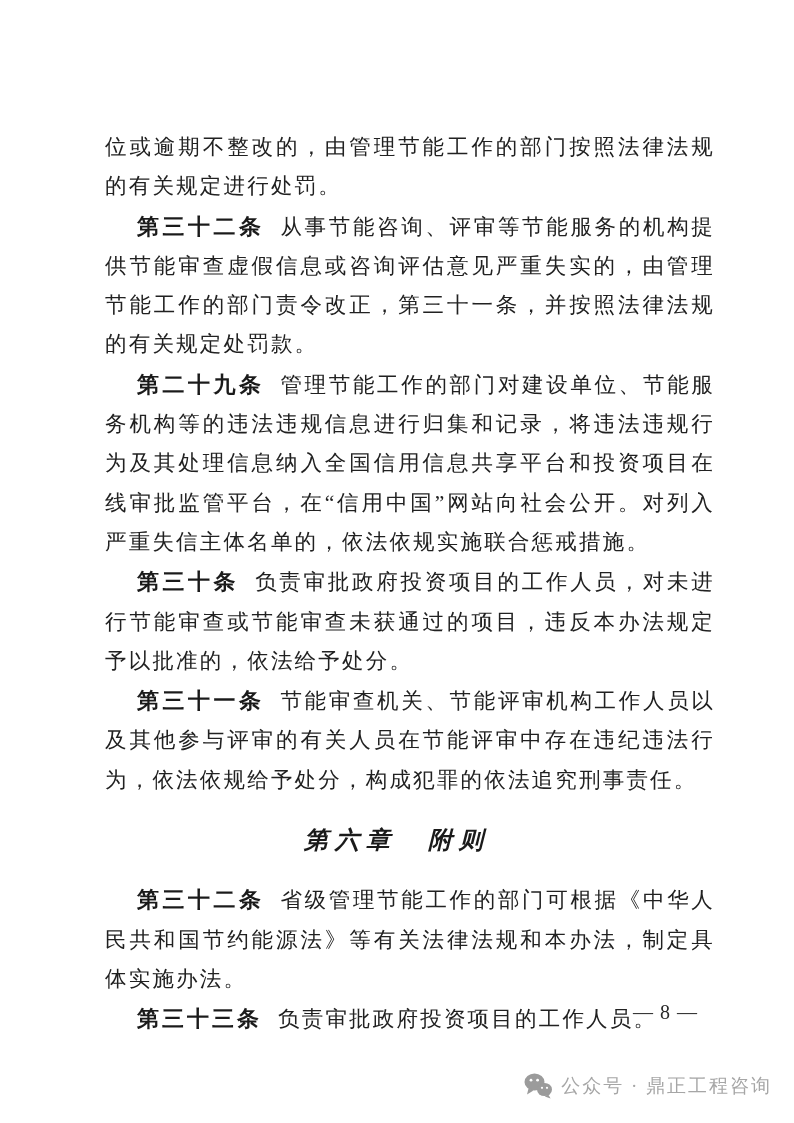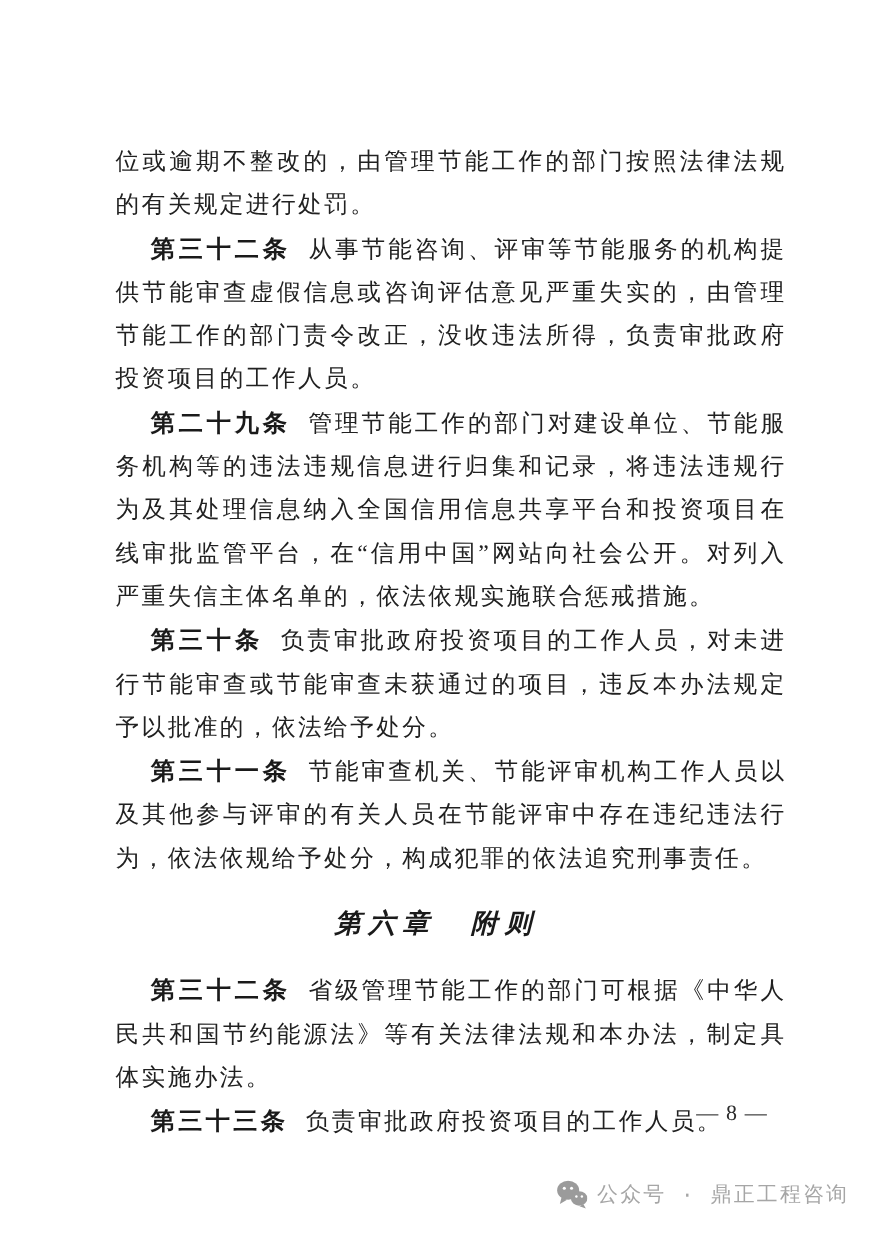--- a/index.html
+++ b/index.html
@@ -56,35 +56,35 @@
   }
   .watermark{
     position:absolute;
     top:1070px;right:22px;
     height:32px;
     display:flex;align-items:center;gap:9px;
   }
   .wicon{display:inline-flex;}
   .wicon svg{display:block;}
   .wtext{
-    font-family:Liberation Mono, monospace;
+    font-family:Liberation Serif, serif;
     font-size:19px;
     letter-spacing:2px;
     color:#a6a6a6;
   }
 </style>
 </head>
 <body>
 
 <div class="page">
   <div class="content">
 
     <p class="para noindent"><span>位或逾期不整改的，由管理节能工作的部门按照法律法规的有关规定进行处罚。</span></p>
 
-    <p class="para"><span class="label">第三十二条</span><span>从事节能咨询、评审等节能服务的机构提供节能审查虚假信息或咨询评估意见严重失实的，由管理节能工作的部门责令改正，没收违法所得，负责审批政府投资项目的工作人员。</span></p>
+    <p class="para"><span class="label">第三十二条</span><span>从事节能咨询、评审等节能服务的机构提供节能审查虚假信息或咨询评估意见严重失实的，由管理节能工作的部门责令改正，第三十一条，并按照法律法规的有关规定处罚款。</span></p>
 
     <p class="para"><span class="label">第二十九条</span><span>管理节能工作的部门对建设单位、节能服务机构等的违法违规信息进行归集和记录，将违法违规行为及其处理信息纳入全国信用信息共享平台和投资项目在线审批监管平台，在“信用中国”网站向社会公开。对列入严重失信主体名单的，依法依规实施联合惩戒措施。</span></p>
 
     <p class="para"><span class="label">第三十条</span><span>负责审批政府投资项目的工作人员，对未进行节能审查或节能审查未获通过的项目，违反本办法规定予以批准的，依法给予处分。</span></p>
 
     <p class="para"><span class="label">第三十一条</span><span>节能审查机关、节能评审机构工作人员以及其他参与评审的有关人员在节能评审中存在违纪违法行为，依法依规给予处分，构成犯罪的依法追究刑事责任。</span></p>
 
     <h2 class="chapter">第六章　附则</h2>
 
     <p class="para"><span class="label">第三十二条</span><span>省级管理节能工作的部门可根据《中华人民共和国节约能源法》等有关法律法规和本办法，制定具体实施办法。</span></p>

